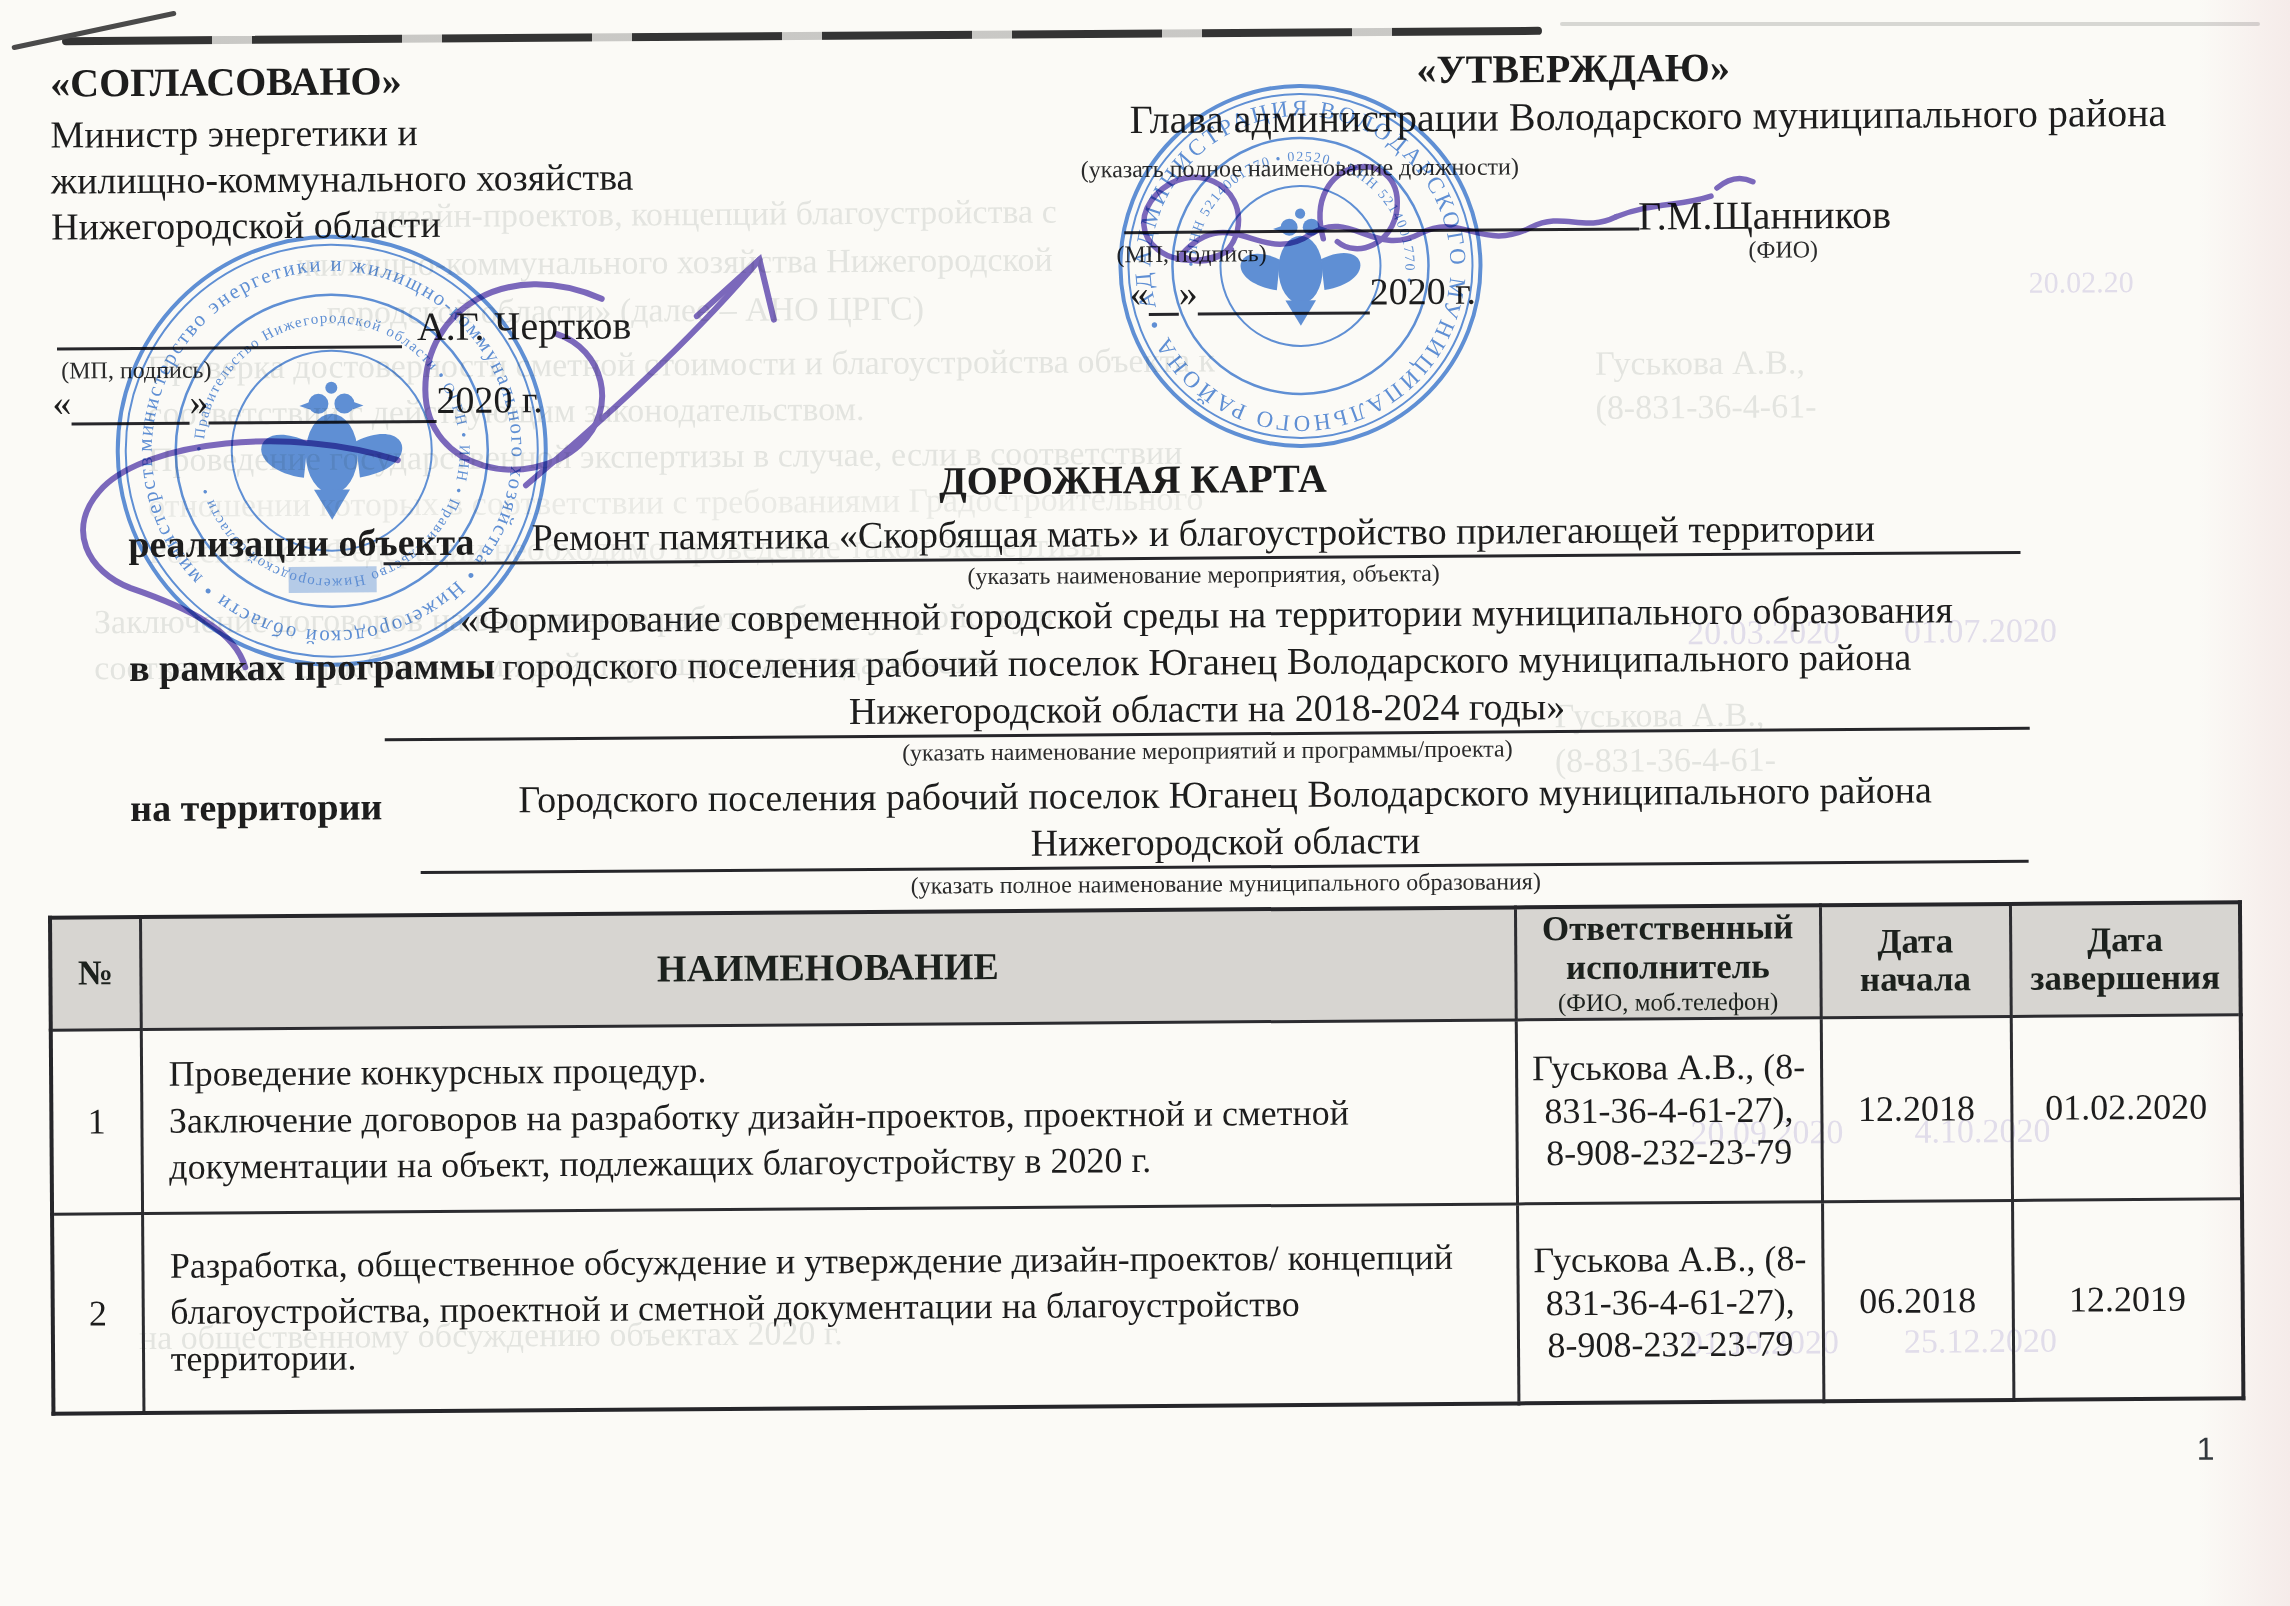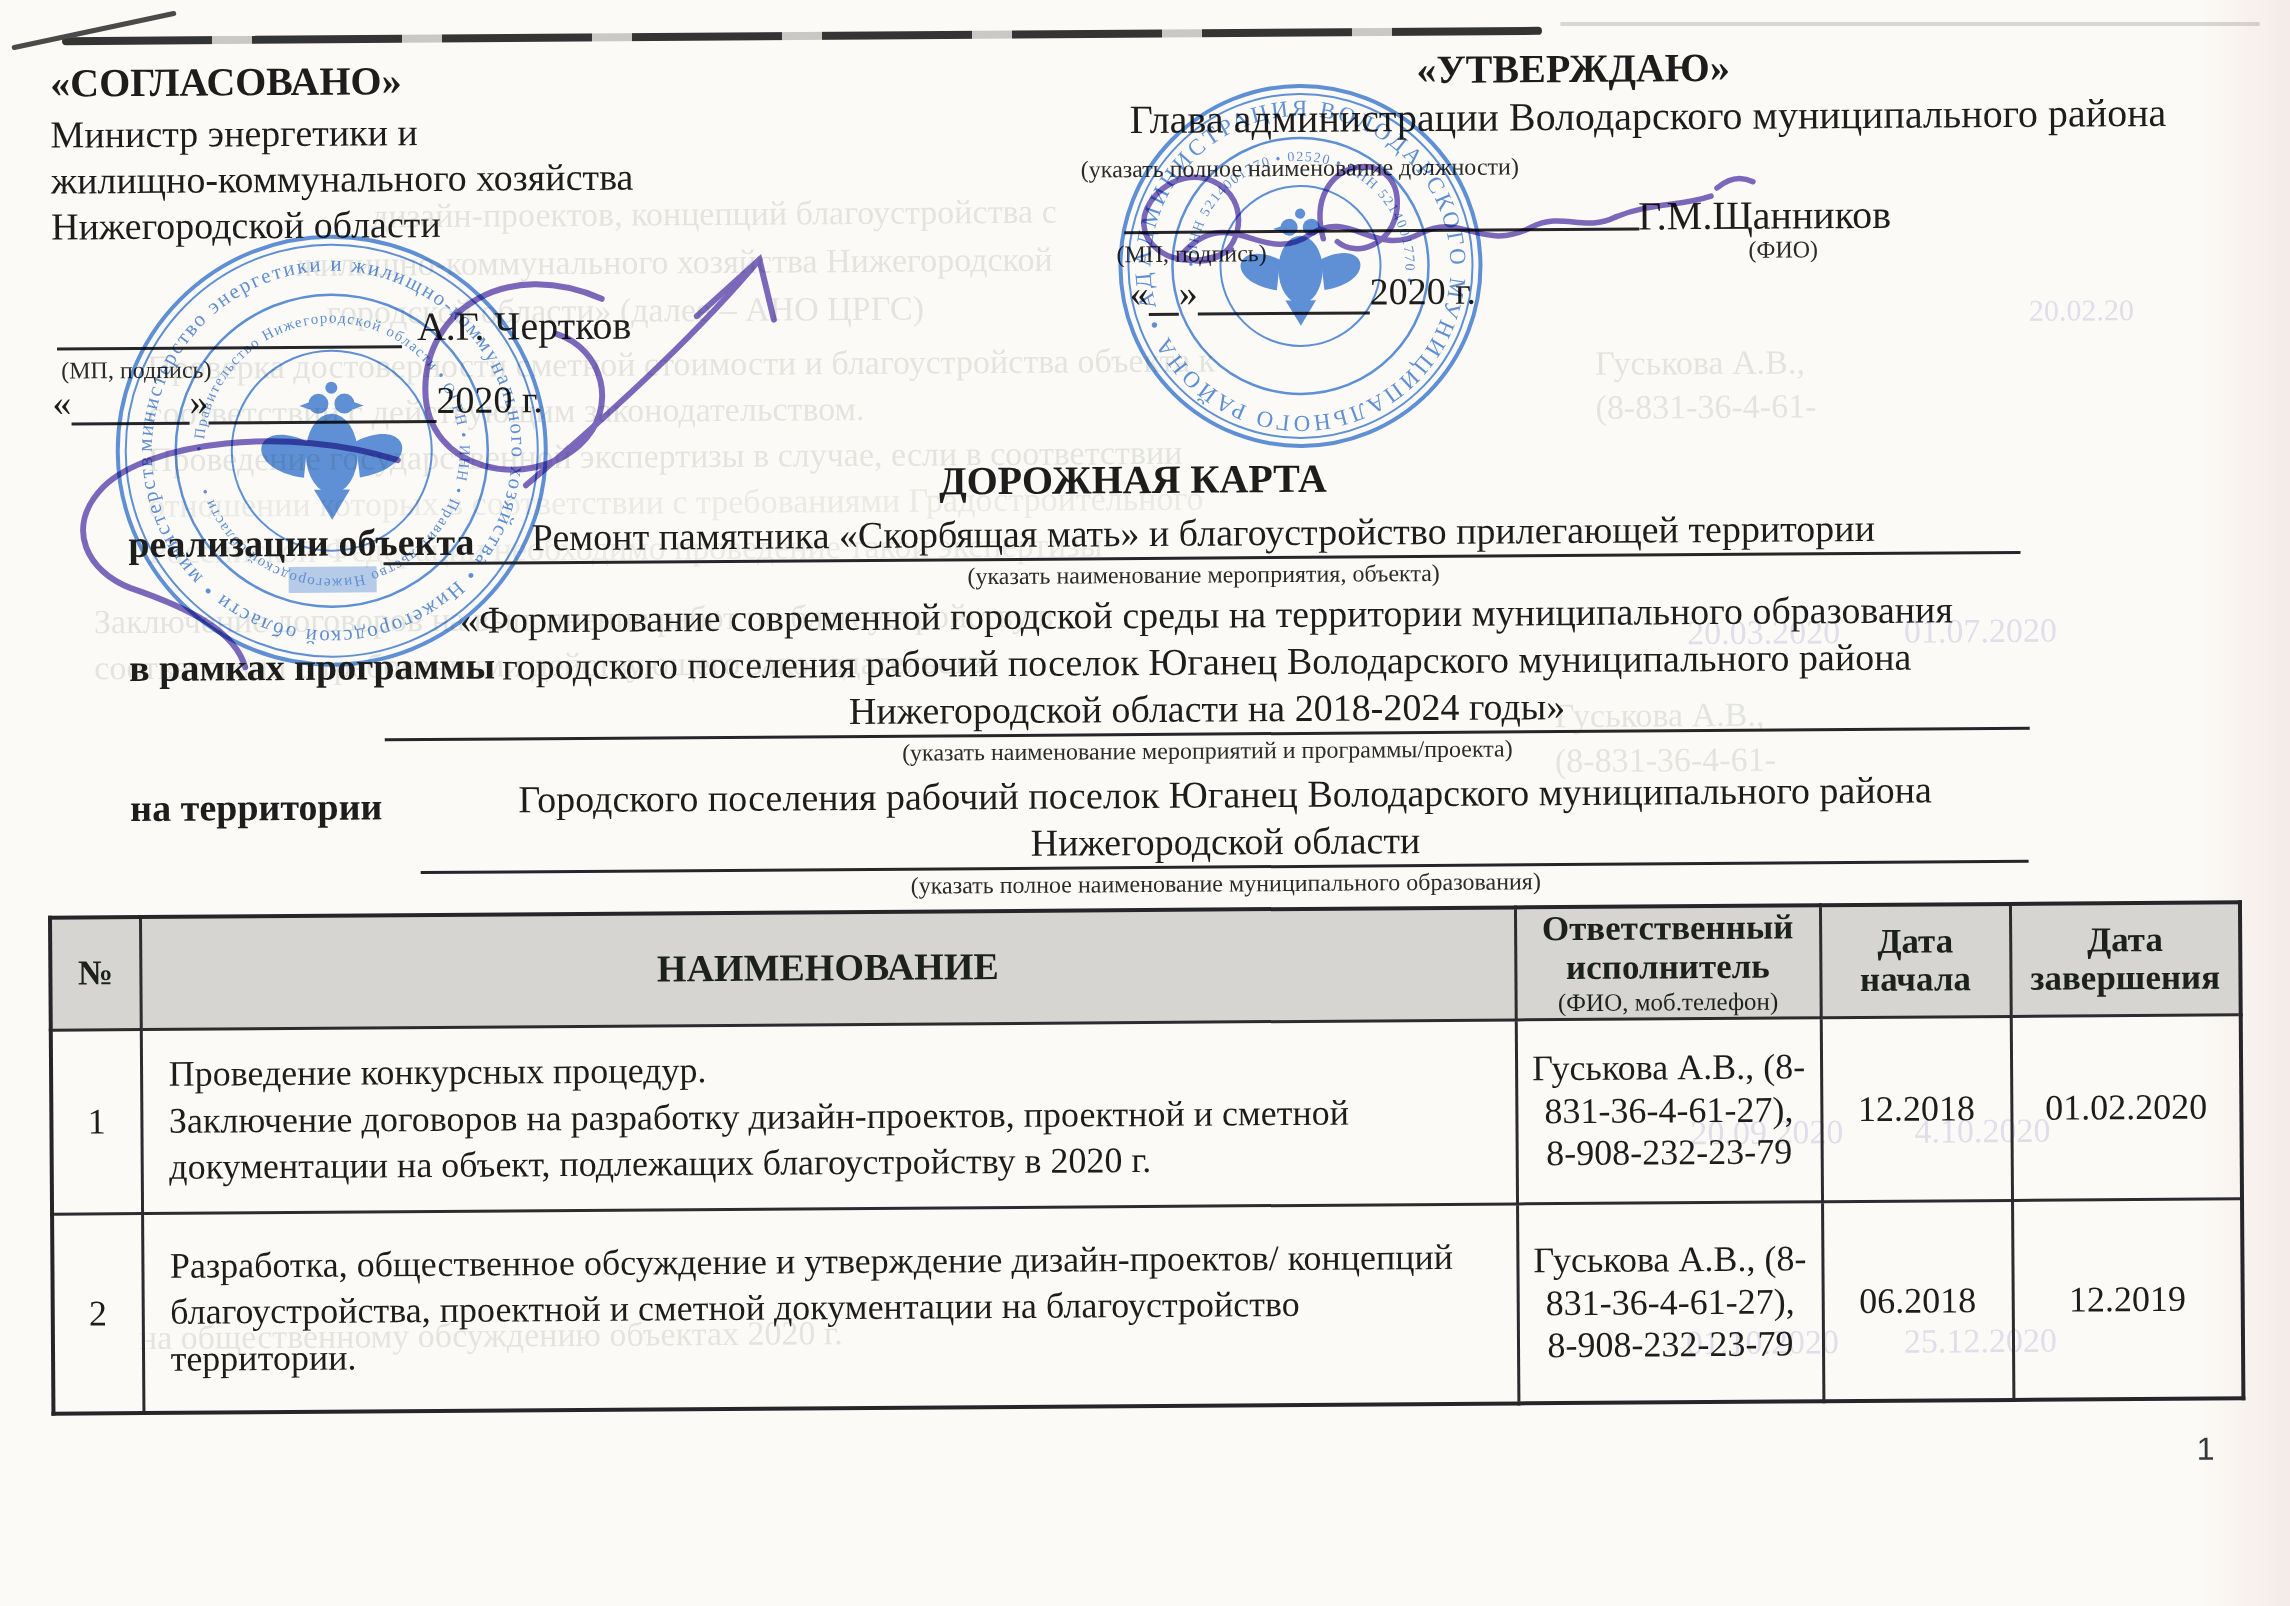--- a/index.html
+++ b/index.html
@@ -61,21 +61,21 @@
     <div class="ghost" style="left:1598px;top:392px;">(8-831-36-4-61-</div>
     <div class="ghost purple" style="left:1688px;top:618px;">20.03.2020</div>
     <div class="ghost purple" style="left:1905px;top:618px;">01.07.2020</div>
     <div class="ghost" style="left:1555px;top:700px;">Гуськова А.В.,</div>
     <div class="ghost" style="left:1555px;top:745px;">(8-831-36-4-61-</div>
     <div class="ghost purple" style="left:1688px;top:1118px;">20.09.2020</div>
     <div class="ghost purple" style="left:1912px;top:1118px;">4.10.2020</div>
     <div class="ghost" style="left:135px;top:1312px;">на общественному обсуждению объектах 2020 г.</div>
     <div class="ghost purple" style="left:1682px;top:1328px;">01.10.2020</div>
     <div class="ghost purple" style="left:1900px;top:1328px;">25.12.2020</div>
-    <div class="ghost purple" style="left:2032px;top:272px;font-size:30px;margin-top:28px;">20.02.20</div>
+    <div class="ghost purple" style="left:2032px;top:272px;font-size:30px;">20.02.20</div>
 
     <div class="abs t40 b" style="left:55px;top:52px;">«СОГЛАСОВАНО»</div>
     <div class="abs t38" style="left:55px;top:104px;">Министр энергетики и</div>
     <div class="abs t38" style="left:55px;top:150px;">жилищно-коммунального хозяйства</div>
     <div class="abs t38" style="left:55px;top:196px;">Нижегородской области</div>
 
     <div class="rule" style="left:60px;top:340px;width:345px;"></div>
     <div class="abs t40" style="left:420px;top:298px;">А.Г. Чертков</div>
     <div class="abs cap" style="left:64px;top:350px;">(МП, подпись)</div>
 

